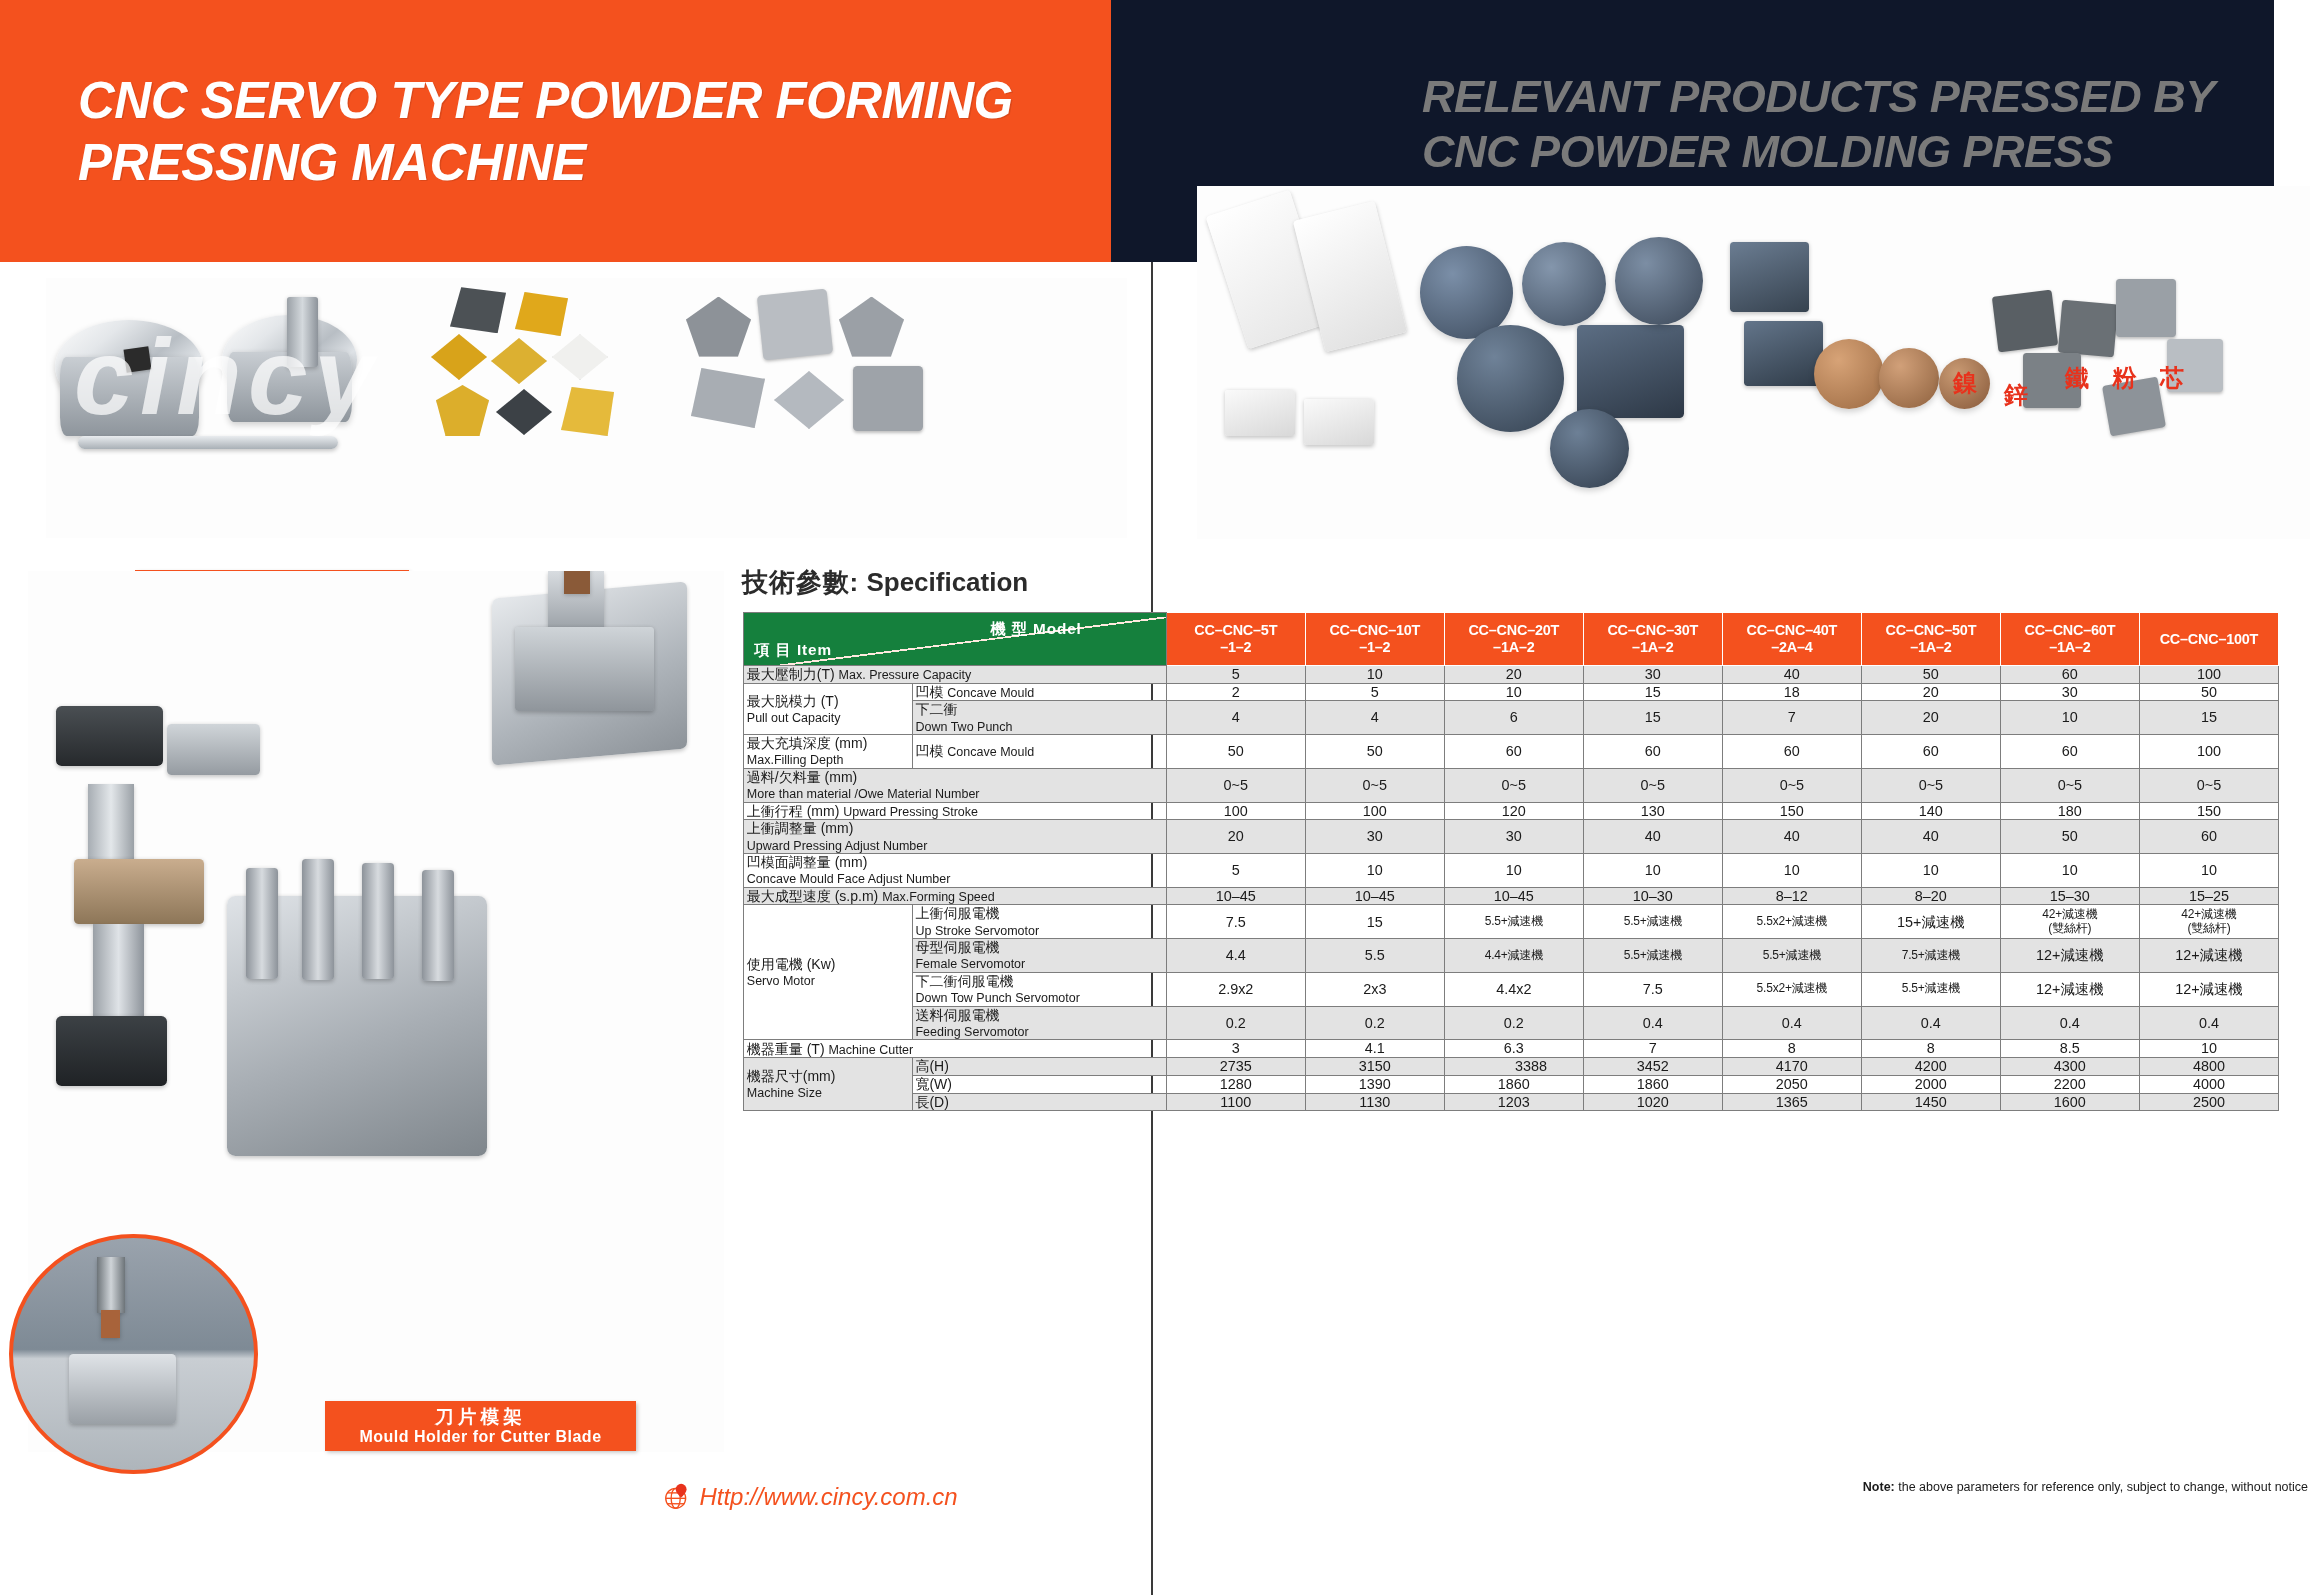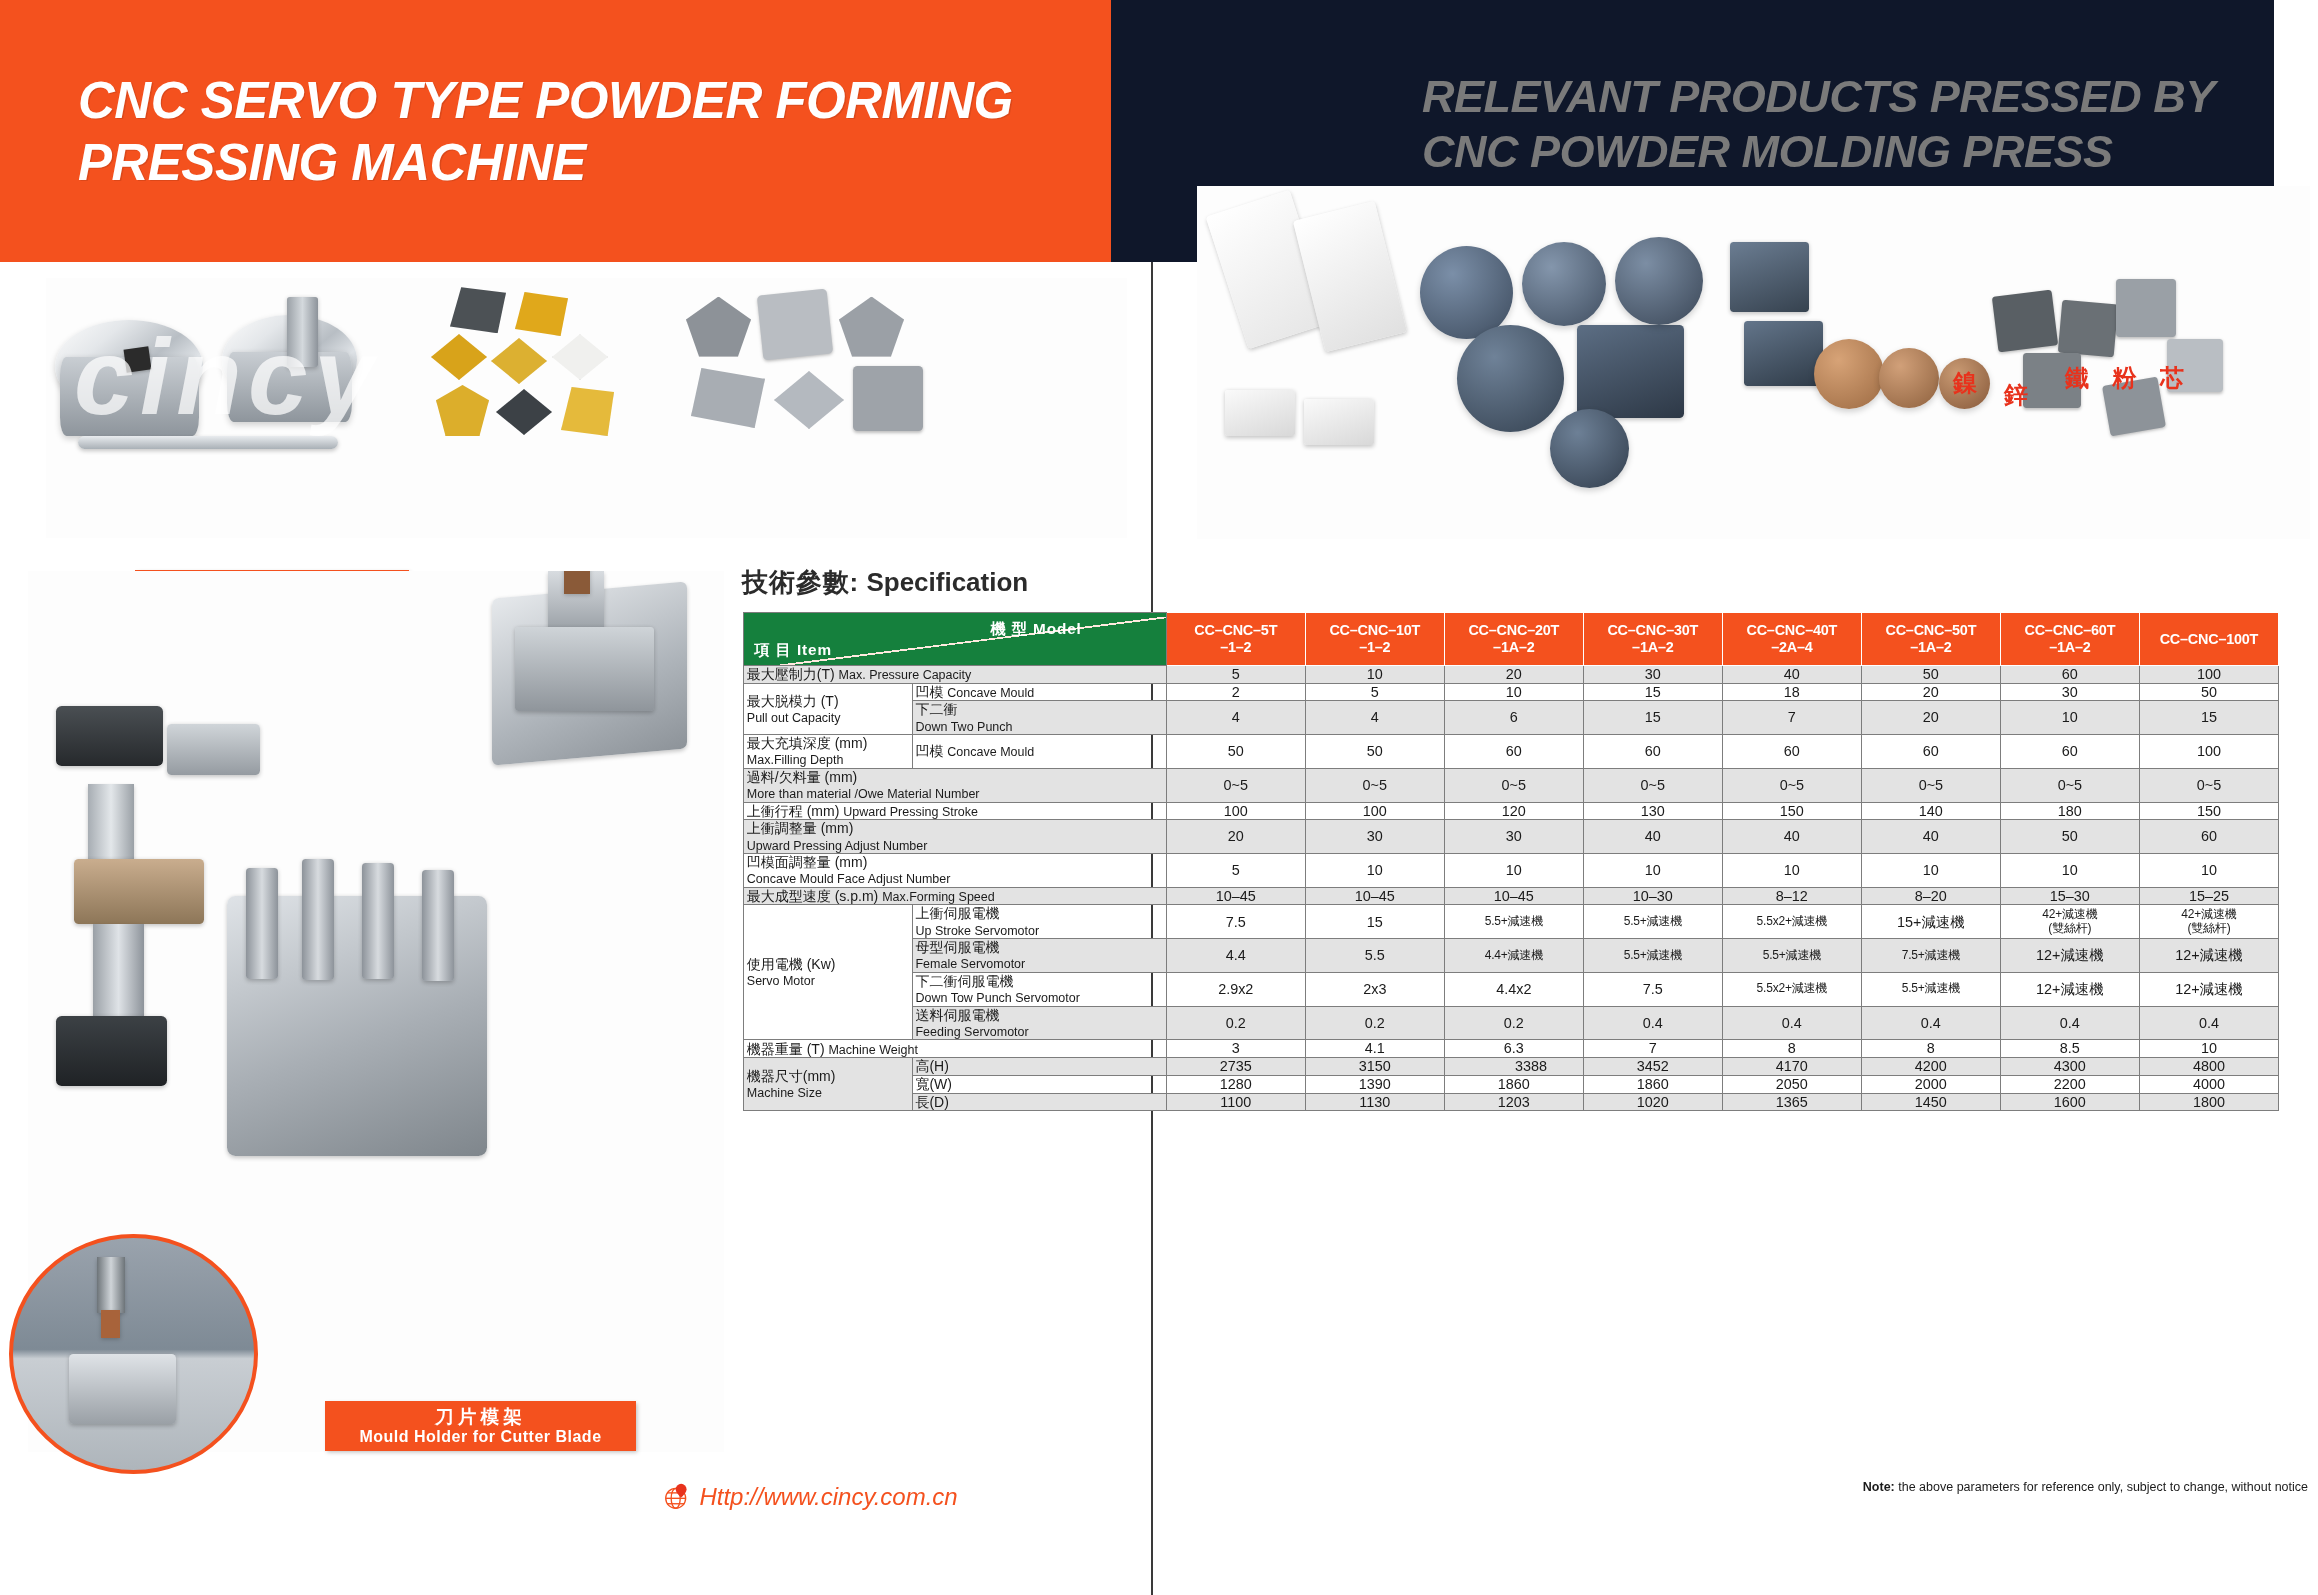--- a/index.html
+++ b/index.html
@@ -441,21 +441,21 @@
           <td class="val shade" style="white-space: pre-line;">0.2</td>
           <td class="val shade" style="white-space: pre-line;">0.2</td>
           <td class="val shade" style="white-space: pre-line;">0.2</td>
           <td class="val shade" style="white-space: pre-line;">0.4</td>
           <td class="val shade" style="white-space: pre-line;">0.4</td>
           <td class="val shade" style="white-space: pre-line;">0.4</td>
           <td class="val shade" style="white-space: pre-line;">0.4</td>
           <td class="val shade" style="white-space: pre-line;">0.4</td>
         </tr>
         <tr>
-          <td class="lbl" colspan="2"><span>機器重量 (T)</span> <span class="en">Machine Weight</span></td>
+          <td class="lbl" colspan="2"><span>機器重量 (T)</span> <span class="en">Machine Cutter</span></td>
           <td class="val" style="white-space: pre-line;">3</td>
           <td class="val" style="white-space: pre-line;">4.1</td>
           <td class="val" style="white-space: pre-line;">6.3</td>
           <td class="val" style="white-space: pre-line;">7</td>
           <td class="val" style="white-space: pre-line;">8</td>
           <td class="val" style="white-space: pre-line;">8</td>
           <td class="val" style="white-space: pre-line;">8.5</td>
           <td class="val" style="white-space: pre-line;">10</td>
         </tr>
         <tr>
@@ -483,21 +483,21 @@
         </tr>
         <tr>
           <td class="sub shade"><span>長(D)</span></td>
           <td class="val shade" style="white-space: pre-line;">1100</td>
           <td class="val shade" style="white-space: pre-line;">1130</td>
           <td class="val shade" style="white-space: pre-line;">1203</td>
           <td class="val shade" style="white-space: pre-line;">1020</td>
           <td class="val shade" style="white-space: pre-line;">1365</td>
           <td class="val shade" style="white-space: pre-line;">1450</td>
           <td class="val shade" style="white-space: pre-line;">1600</td>
-          <td class="val shade" style="white-space: pre-line;">1800</td>
+          <td class="val shade" style="white-space: pre-line;">2500</td>
         </tr>
       </tbody>
   </table>
 
   <div class="url">
     <svg class="globe" viewBox="0 0 64 64">
       <circle cx="28" cy="36" r="22" fill="none" stroke="#f4511e" stroke-width="3"></circle>
       <ellipse cx="28" cy="36" rx="10" ry="22" fill="none" stroke="#f4511e" stroke-width="3"></ellipse>
       <line x1="6" y1="36" x2="50" y2="36" stroke="#f4511e" stroke-width="3"></line>
       <line x1="9" y1="24" x2="47" y2="24" stroke="#f4511e" stroke-width="3"></line>

